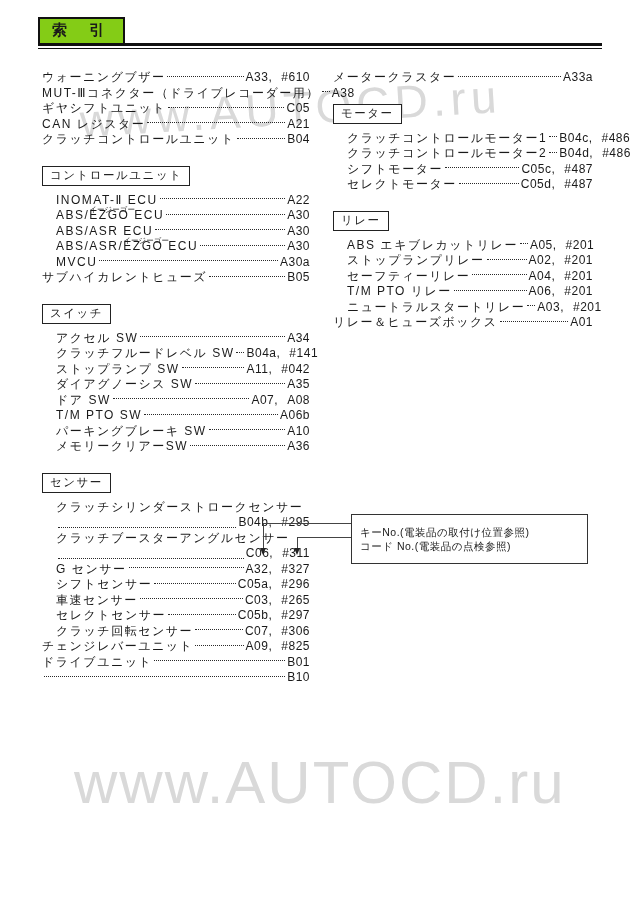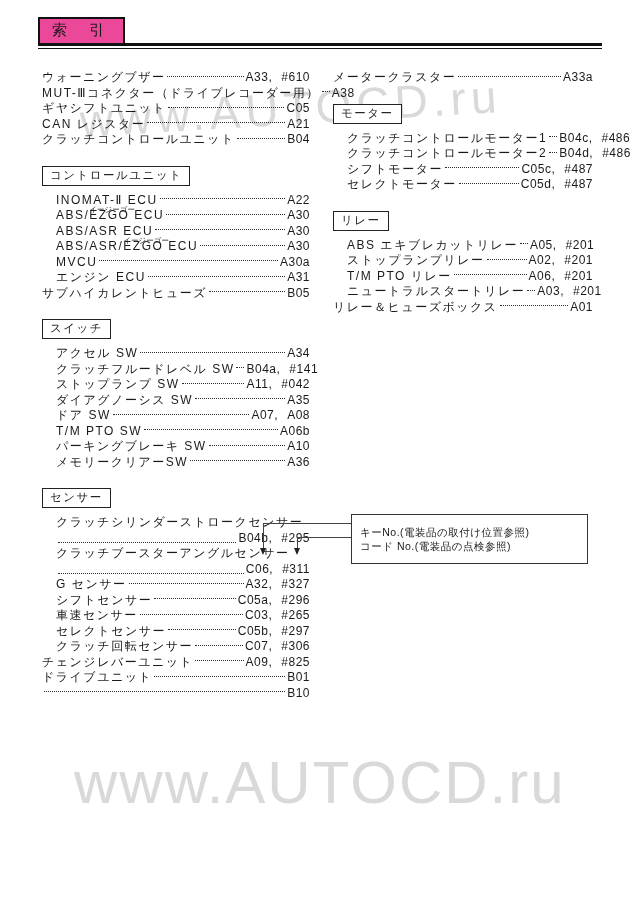--- a/index.html
+++ b/index.html
@@ -3,22 +3,22 @@
 <meta charset="utf-8">
 <style>
   html,body{margin:0;padding:0;background:#fff;}
   .page{
     position:relative;width:640px;height:905px;background:#fff;overflow:hidden;
     font-family:"Liberation Sans","DejaVu Sans",sans-serif;color:#1a1a1a;
   }
   
   .title-box{
     position:absolute;left:38px;top:17px;border:2px solid #111;
-    padding:2px 10px 3px 12px;font-size:15px;font-weight:normal;letter-spacing:9px;
-    background:#ec4899;z-index:3;white-space:nowrap;
+    padding:2px 10px 3px 12px;font-size:15px;font-weight:bold;letter-spacing:9px;
+    background:#84cc16;z-index:3;white-space:nowrap;
   }
   .rule-thick{position:absolute;left:38px;top:43px;width:564px;height:3px;background:#111;z-index:2;}
   .rule-thin{position:absolute;left:38px;top:48px;width:564px;height:1px;background:#111;z-index:2;}
   
   .wm{position:absolute;color:#d9d9d9;z-index:0;white-space:nowrap;font-weight:normal;}
   .wm-top{left:80px;top:94px;font-size:46px;letter-spacing:5px;transform:rotate(-3.4deg);transform-origin:left center;}
   .wm-bottom{left:74px;top:748px;font-size:60px;letter-spacing:2px;}
   
   .col{position:absolute;top:70px;z-index:1;}
   .col-left{left:42px;width:268px;}
@@ -119,25 +119,20 @@
           <div class="row">
             <span class="label">ABS/ASR/<span class="ruby-wrap">EZGO<span class="ruby-txt">イージーゴー</span></span> ECU</span>
             <span class="dots"></span>
             <span class="refs"><span class="ref">A30</span></span>
           </div>
           <div class="row">
             <span class="label">MVCU</span>
             <span class="dots"></span>
             <span class="refs"><span class="ref">A30a</span></span>
           </div>
-          <div class="row">
-            <span class="label">エンジン ECU</span>
-            <span class="dots"></span>
-            <span class="refs"><span class="ref">A31</span></span>
-          </div>
         </div></div>
       <div class="block">
         <div class="items">
           <div class="row">
             <span class="label">サブハイカレントヒューズ</span>
             <span class="dots"></span>
             <span class="refs"><span class="ref">B05</span></span>
           </div>
         </div>
       </div>
@@ -278,20 +273,25 @@
       <div class="block section"><div class="s-title">リレー</div><div class="items indent">
           <div class="row">
             <span class="label">ABS エキブレカットリレー</span>
             <span class="dots"></span>
             <span class="refs"><span class="ref">A05</span>,<span class="gap"></span><span class="ref">#201</span></span>
           </div>
           <div class="row">
             <span class="label">ストップランプリレー</span>
             <span class="dots"></span>
             <span class="refs"><span class="ref">A02</span>,<span class="gap"></span><span class="ref">#201</span></span>
+          </div>
+          <div class="row">
+            <span class="label">セーフティーリレー</span>
+            <span class="dots"></span>
+            <span class="refs"><span class="ref">A04</span>,<span class="gap"></span><span class="ref">#201</span></span>
           </div>
           <div class="row">
             <span class="label">T/M PTO リレー</span>
             <span class="dots"></span>
             <span class="refs"><span class="ref">A06</span>,<span class="gap"></span><span class="ref">#201</span></span>
           </div>
           <div class="row">
             <span class="label">ニュートラルスタートリレー</span>
             <span class="dots"></span>
             <span class="refs"><span class="ref">A03</span>,<span class="gap"></span><span class="ref">#201</span></span>

